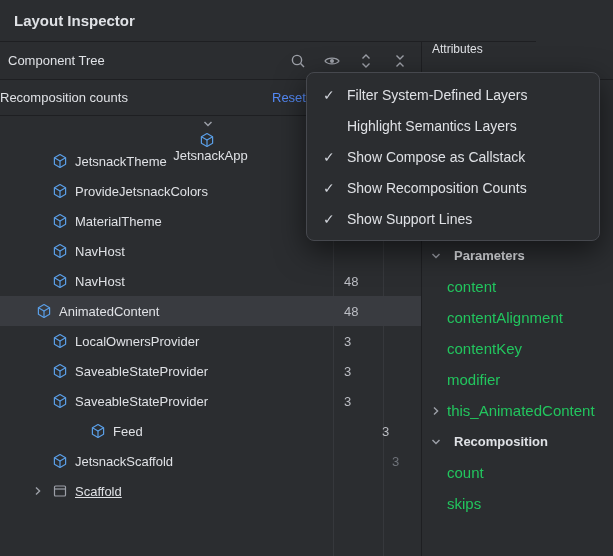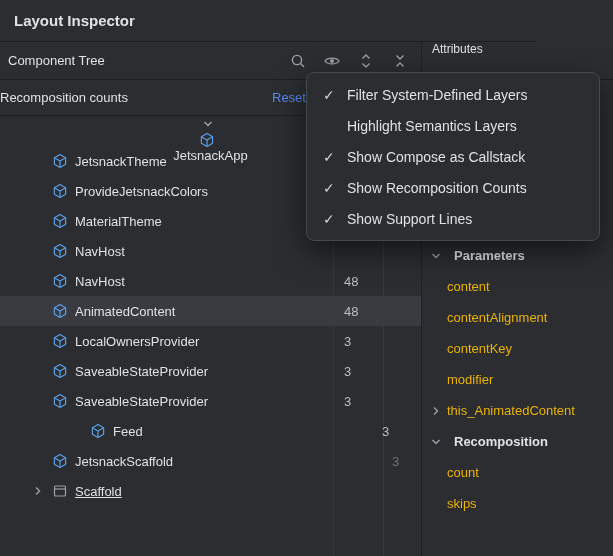--- a/index.html
+++ b/index.html
@@ -41,21 +41,21 @@
   .count.muted{left:392px;color:var(--count-muted)}
 
   .attr-panel{position:absolute;left:422px;top:42px;right:0;bottom:0}
   .attr-header{height:38px;display:flex;padding-left:10px;
     font-size:12px;border-bottom:1px solid var(--border)}
   .attr-body{position:absolute;top:198px;left:0;right:0}
   .attr-section-header{height:31px;display:flex;align-items:center;gap:10px;
     padding-left:6px;font-size:13px;font-weight:700;cursor:pointer}
   .sec-chev{width:16px;height:16px;display:inline-flex}
   .attr-item{position:relative;height:31px;display:flex;align-items:center;
-    padding-left:25px;font-size:13px;color:#eab308;cursor:default;white-space:nowrap}
+    padding-left:25px;font-size:15px;color:#22c55e;cursor:default;white-space:nowrap}
   .item-chev{position:absolute;left:6px;width:16px;height:16px;display:inline-flex}
 
   .menu{position:absolute;left:306px;top:72px;width:294px;background:var(--bg);
     border:1px solid var(--menu-border);border-radius:8px;padding:6px 0;z-index:50;
     box-shadow:0 10px 30px rgba(0,0,0,.55)}
   .menu-item{height:31px;display:flex;align-items:center;padding:0 16px;
     font-size:14px;cursor:pointer}
   .menu-check{width:24px;flex:none;color:#d0d3da}
 </style>
 </head>
@@ -178,21 +178,21 @@
             <g fill="none" stroke="#5a9ee6" stroke-width="1.2" stroke-linejoin="round">
               <path d="M8 1.6 L13.6 4.8 L13.6 11.2 L8 14.4 L2.4 11.2 L2.4 4.8 Z"></path>
               <path d="M2.4 4.8 L8 8 L13.6 4.8"></path>
               <path d="M8 8 L8 14.4"></path>
             </g>
           </svg>
         </span>
         <span class="row-label">NavHost</span>
         <span class="count">48</span>
       </div>
-      <div class="tree-row selected" style="padding-left: 30px;">
+      <div class="tree-row selected" style="padding-left: 14px;">
         <span class="chev-slot"></span>
         <span class="row-icon">
           <svg width="16" height="16" viewBox="0 0 16 16">
             <g fill="none" stroke="#5a9ee6" stroke-width="1.2" stroke-linejoin="round">
               <path d="M8 1.6 L13.6 4.8 L13.6 11.2 L8 14.4 L2.4 11.2 L2.4 4.8 Z"></path>
               <path d="M2.4 4.8 L8 8 L13.6 4.8"></path>
               <path d="M8 8 L8 14.4"></path>
             </g>
           </svg>
         </span>

